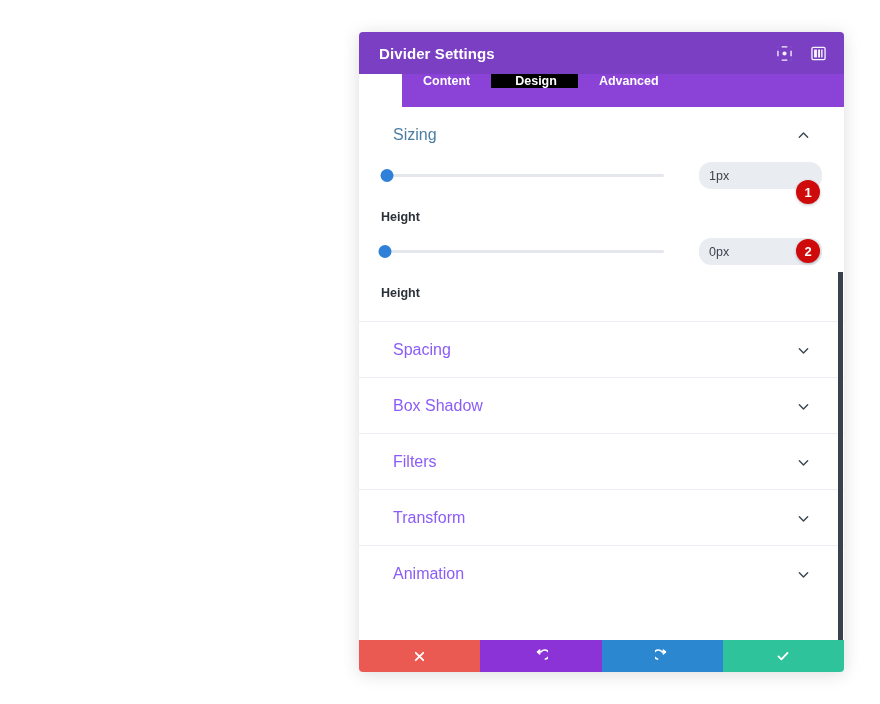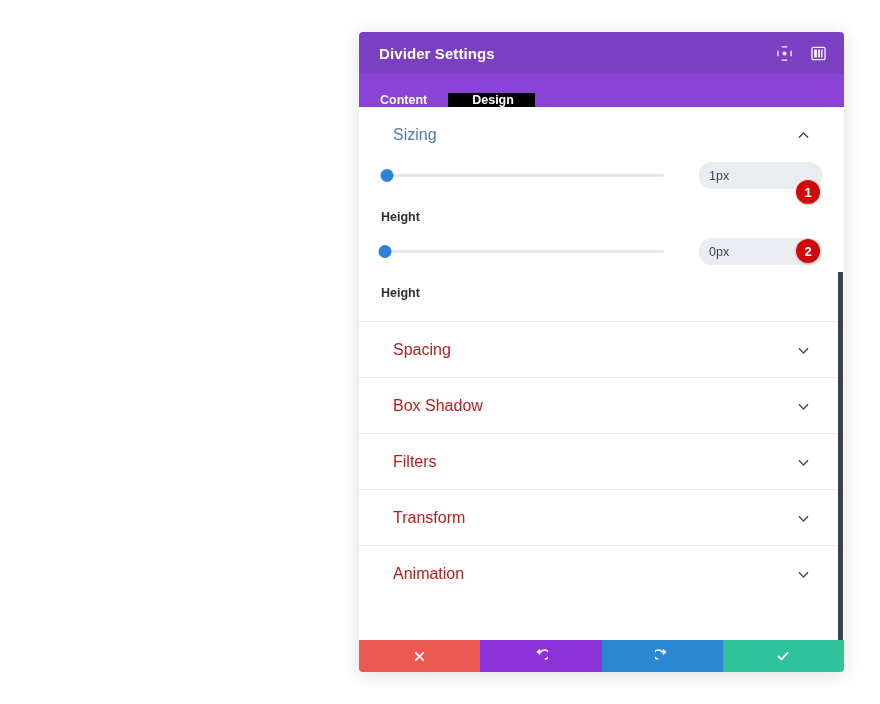--- a/index.html
+++ b/index.html
@@ -59,21 +59,22 @@
     display: block;
     opacity: 0.95;
     cursor: pointer;
   }
 
   
   .tab-bar {
     background: #8b42d6;
     height: 33px;
     display: flex;
-    align-items: flex-end;
+    align-items: flex-start;
+    margin-left: 43px;
   }
   .tab {
     display: flex;
     align-items: center;
     justify-content: center;
     padding: 0 21px;
     color: #ffffff;
     font-size: 12.5px;
     font-weight: bold;
     cursor: pointer;
@@ -98,21 +99,21 @@
     padding: 0 34px;
     box-sizing: border-box;
   }
   .section-head .sec-title {
     flex: 1;
     font-size: 16px;
     color: #4c7da3;
     font-weight: normal;
   }
   .section-head.collapsed .sec-title {
-    color: #b91c1c;
+    color: #8b5cf6;
   }
   .section-divider {
     height: 1px;
     background: #eaeef2;
     margin: 0;
   }
   .caret {
     width: 13px;
     height: 13px;
     display: block;
@@ -249,20 +250,21 @@
           <rect x="7.6" y="3.8" width="2" height="8.4" fill="#ffffff"></rect>
           <rect x="10.8" y="3.8" width="1.5" height="8.4" fill="#ffffff"></rect>
         </svg>
       </span>
     </div>
   </div>
 
   <div class="tab-bar">
     <div class="tab">Content</div>
     <div class="tab active">Design</div>
+    <div class="tab">Advanced</div>
   </div>
 
   <div class="modal-body">
 
     <div class="section-head">
       <div class="sec-title">Sizing</div>
       <span class="caret">
         <svg viewBox="0 0 14 14" width="13" height="13">
           <path d="M2.5 8.8 L7 4.4 L11.5 8.8" fill="none" stroke="#3b4450" stroke-width="1.5" stroke-linecap="round" stroke-linejoin="round"></path>
         </svg>

